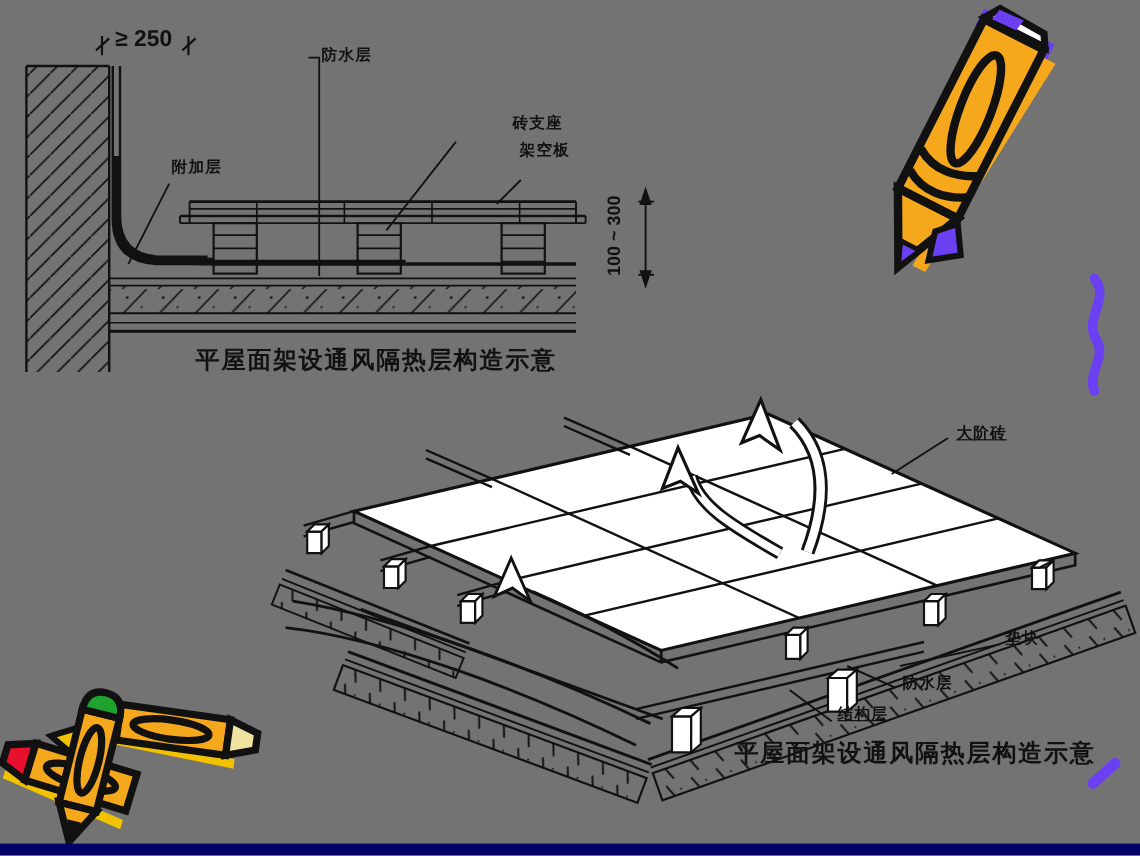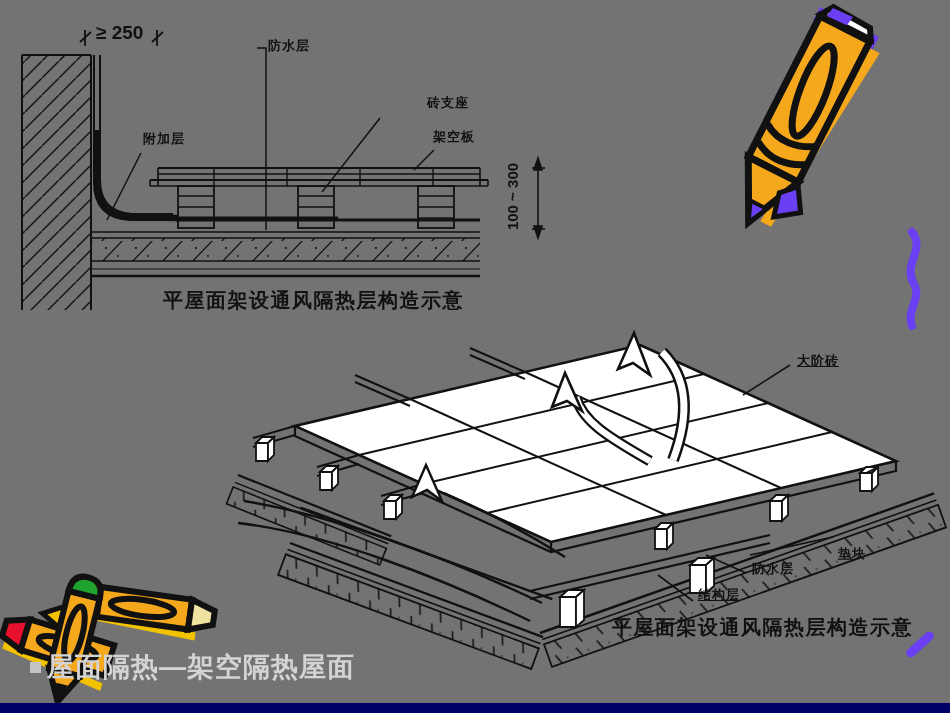--- a/index.html
+++ b/index.html
@@ -111,21 +111,21 @@
       <path d="M249,38 H258 V220"></path>
       <path d="M372,108 L314,182"></path>
       <path d="M426,140 L406,160"></path>
       <path d="M133,143 L99,210"></path>
     </g>
   </svg>
 
   <div class="dim" style="left:96px;top:22px;">≥ 250</div>
   <div class="lbl" style="left:268px;top:37px;">防水层</div>
   <div class="lbl" style="left:382px;top:94px;margin-left:45px;">砖支座</div>
-  <div class="lbl" style="left:433px;top:128px;">架空板</div>
+  <div class="lbl" style="left:433px;top:116px;">架空板</div>
   <div class="lbl" style="left:143px;top:130px;font-family:Liberation Mono, monospace;">附加层</div>
   <div class="dim-rot" style="left:470px;top:188px;">100 ~ 300</div>
   <div class="caption" style="left:163px;top:287px;">平屋面架设通风隔热层构造示意</div>
 
   <svg style="left:230px;top:325px;" width="700" height="330" viewBox="0 0 700 330">
     <defs>
       <pattern id="ladder" width="22" height="24" patternUnits="userSpaceOnUse">
         <path d="M7,2 L15,22" stroke="#111" stroke-width="1.6" fill="none"></path>
         <circle cx="4" cy="12" r="0.9" fill="#111"></circle>
         <circle cx="18" cy="8" r="0.8" fill="#111"></circle>
@@ -244,21 +244,21 @@
 
     <g stroke="#111" stroke-width="1.6" fill="none">
       <path d="M560,40 L513,70"></path>
       <path d="M603,212 L520,230"></path>
       <path d="M516,248 L476,230"></path>
       <path d="M463,276 L428,250"></path>
     </g>
   </svg>
 
   <div class="lbl" style="left:797px;top:352px;text-decoration:underline;">大阶砖</div>
-  <div class="lbl" style="left:838px;top:545px;text-align:center;">垫块</div>
+  <div class="lbl" style="left:838px;top:523px;text-align:center;">垫块</div>
   <div class="lbl" style="left:752px;top:560px;">防水层</div>
   <div class="lbl" style="left:698px;top:586px;text-decoration:underline;">结构层</div>
   <div class="caption" style="left:612px;top:614px;">平屋面架设通风隔热层构造示意</div>
 
   <svg style="left:790px;top:2px;" width="160" height="330" viewBox="0 0 160 330">
     <g transform="translate(30,14) rotate(27)">
       <polygon points="-4,-8 62,-8 62,8 -4,8" fill="#6b3ff2" stroke="none"></polygon>
       <polygon points="58,6 70,6 52,210 40,210" fill="#f5a81c" stroke="none"></polygon>
       <rect x="0" y="0" width="56" height="158" fill="#f5a81c" stroke="#111" stroke-width="7"></rect>
       <polygon points="0,-2 56,-2 50,-12 8,-14" fill="#ffffff" stroke="#111" stroke-width="6"></polygon>
@@ -294,19 +294,15 @@
       <rect x="2" y="18" width="32" height="80" fill="#f5a81c" stroke="#111" stroke-width="6"></rect>
       <path d="M2,18 Q2,0 18,0 Q34,0 34,18 Z" fill="#1fa22e" stroke="#111" stroke-width="6"></path>
       <ellipse cx="18" cy="58" rx="8" ry="28" fill="none" stroke="#111" stroke-width="6"></ellipse>
       <polygon points="2,98 34,98 18,128" fill="#f5a81c" stroke="#111" stroke-width="6"></polygon>
       <polygon points="12,110 24,110 18,128" fill="#111" stroke="none"></polygon>
     </g>
   </svg>
 
   <div class="squiggle-dash"></div>
 
-  <div class="footer">
-    <div class="bullet"></div>
-    <div class="ftext">屋面隔热—架空隔热屋面</div>
-  </div>
 
   <div class="bottom-bar"></div>
 </div>
 
 </body></html>

